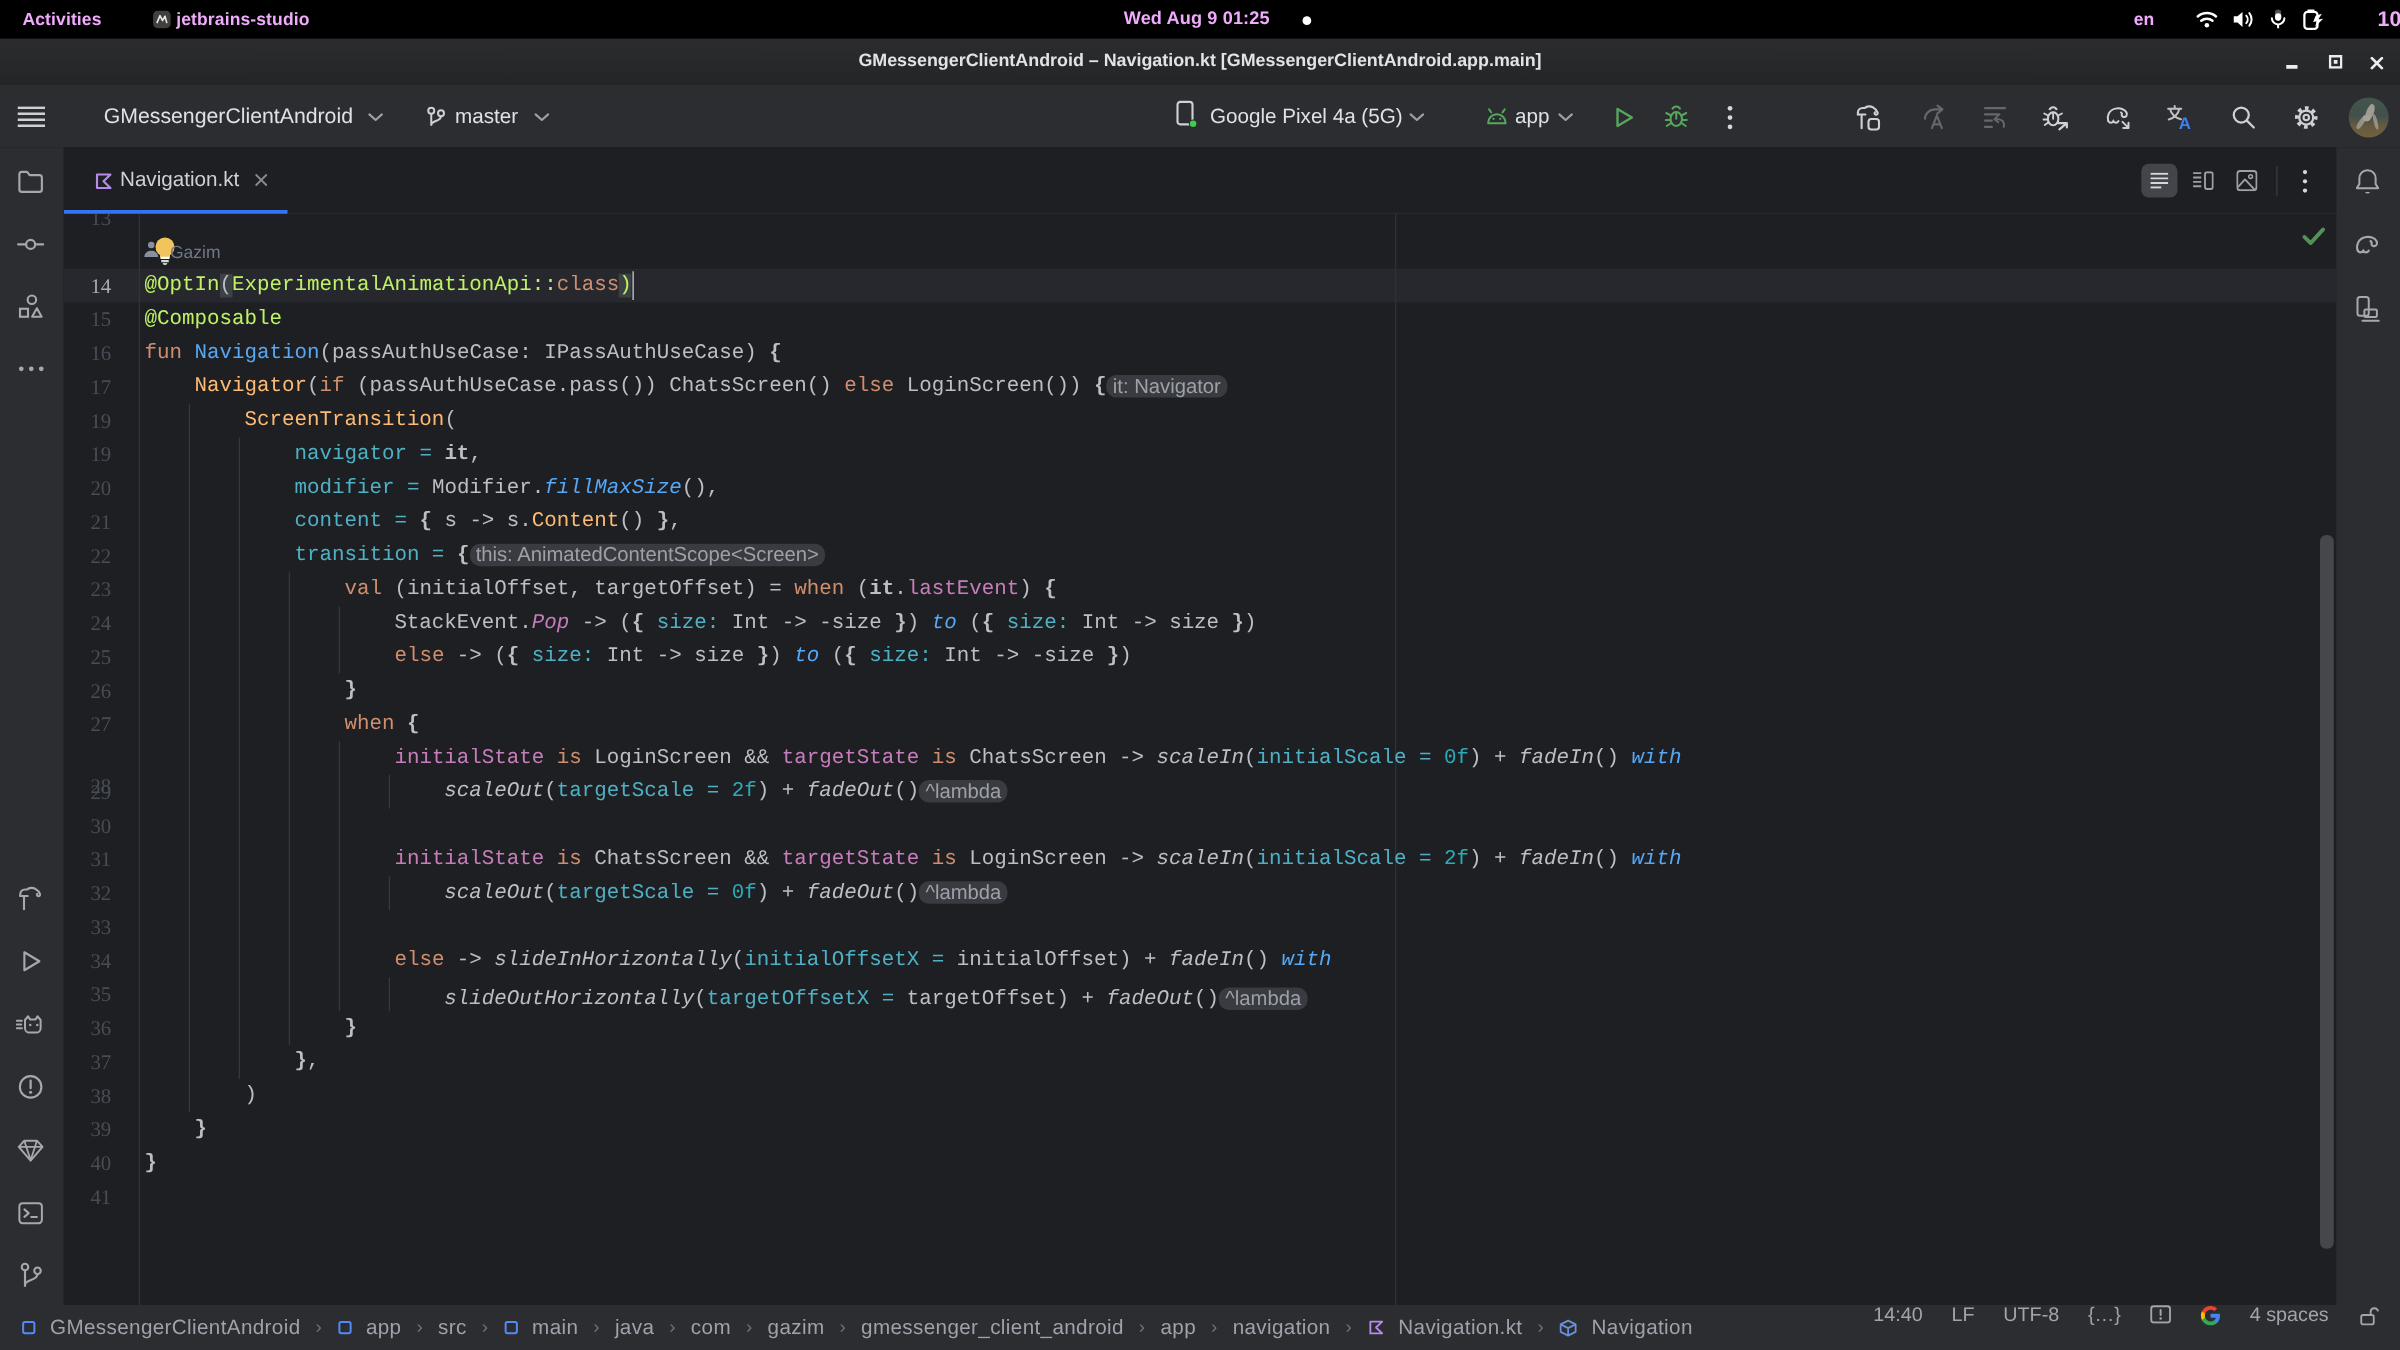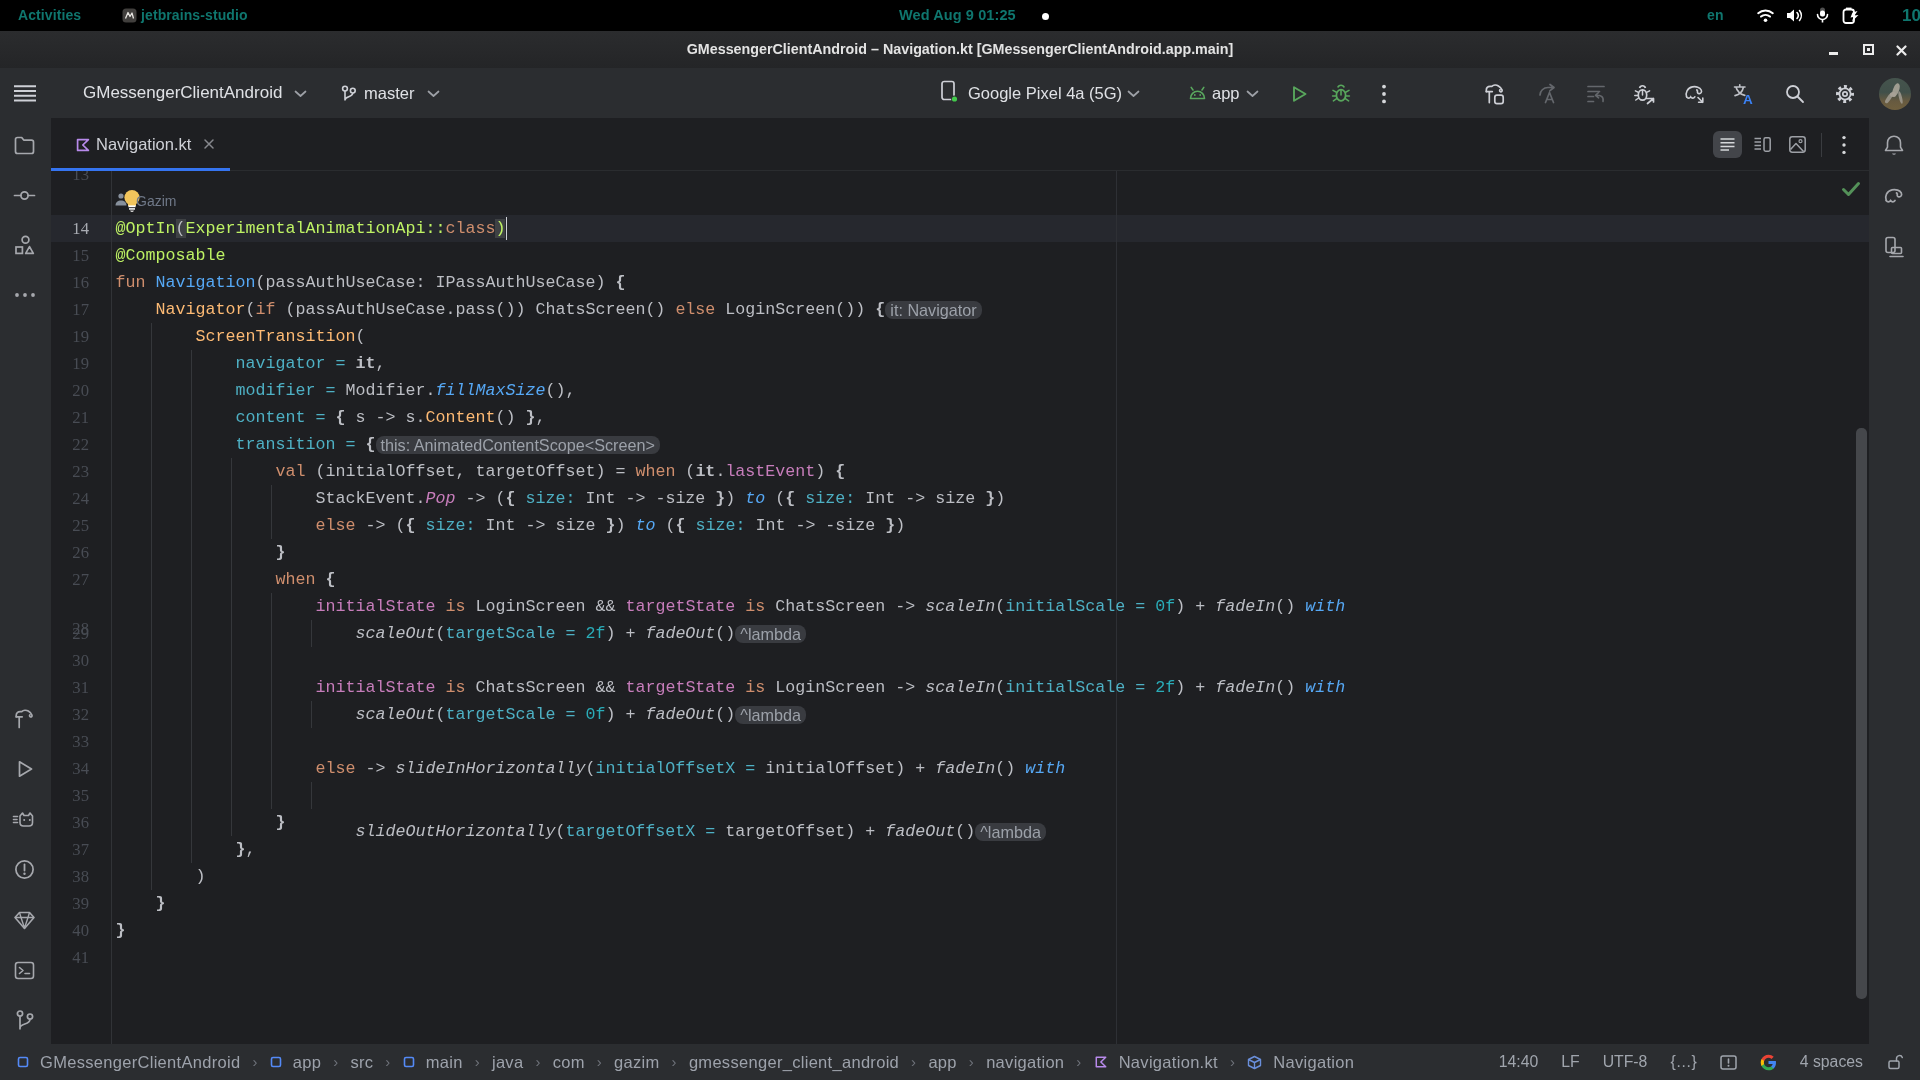--- a/index.html
+++ b/index.html
@@ -1,20 +1,20 @@
 <!DOCTYPE html>
 <html><head><meta charset="utf-8">
 <style>
 *{margin:0;padding:0;box-sizing:border-box}
 html,body{width:1920px;height:1080px;overflow:hidden;background:#1e1f22}
 body{font-family:"Liberation Sans",sans-serif;position:relative}
 .abs{position:absolute}
 svg{display:block}
 
-#sys{left:0;top:0;width:1920px;height:31px;background:#000;color:#0f766e}
+#sys{left:0;top:0;width:1920px;height:31px;background:#000;color:#f0abfc}
 #sys .t{position:absolute;top:0;height:31px;line-height:31px;font-size:14px;font-weight:700;letter-spacing:.1px}
 
 #title{left:0;top:31px;width:1920px;height:37px;background:linear-gradient(#2b2c2e,#242527);}
 #title .tt{position:absolute;width:100%;text-align:center;line-height:37px;font-size:14.3px;font-weight:700;color:#e3e3e3}
 
 #tbar{left:0;top:68px;width:1920px;height:50px;background:#2b2d30;color:#dfe1e5}
 .tw{position:absolute;top:0;height:50px;display:flex;align-items:center;font-size:16.5px;color:#dfe1e5}
 
 #lstripe{left:0;top:118px;width:51px;height:926px;background:#2b2d30}
 #rstripe{left:1869px;top:118px;width:51px;height:926px;background:#2b2d30}
@@ -35,21 +35,21 @@
 .prop{color:#c77dbb}
 .it{font-style:italic}
 .bd{font-weight:bold}
 .fnb{color:#56a8f5;font-style:italic}
 .mbr{background:#3e4144}
 .chip{display:inline-block;height:18px;line-height:18px;border-radius:8px;padding:0 5px;font-family:"Liberation Sans",sans-serif;font-size:16.2px;color:#9ca1a9;background:#393b40;vertical-align:middle}
 .guide{position:absolute;width:1px;background:#35373b}
 
 #sbar{left:0;top:1044px;width:1920px;height:36px;background:#2b2d30;color:#a0a5ad;font-size:14.5px}
 #crumbs{position:absolute;left:17px;top:0;height:36px;display:flex;align-items:center;gap:12px;white-space:nowrap;font-size:16.5px;letter-spacing:.3px;color:#9da2ab}
-#sright{position:absolute;right:16px;top:0;height:36px;display:flex;align-items:center;gap:23px;white-space:nowrap;font-size:15.8px}
+#sright{position:absolute;right:16px;top:0;height:36px;display:flex;align-items:flex-start;gap:23px;white-space:nowrap;font-size:15.8px}
 .csep{color:#6e727a;font-size:15px;transform:translateY(-1px)}
 </style></head>
 <body>
 <div class="abs" id="sys">
  <div class="t" style="left:18px">Activities</div>
  <svg class="abs" style="left:122px;top:8px" width="15" height="15" viewBox="0 0 15 15">
       <rect x="0.5" y="0.5" width="14" height="14" rx="3.5" fill="#413f3d"></rect>
       <path d="M3.5 10.5 L6 4.5 L8 8.5 L10 5 L11.5 10.5" stroke="#e8e6e2" stroke-width="1.3" fill="none" stroke-linejoin="round"></path>
     </svg>
  <div class="t" style="left:141px">jetbrains-studio</div>
@@ -307,21 +307,21 @@
  <div class="row" style="top:340px">                <span class="kw">val</span> (initialOffset, targetOffset) = <span class="kw">when</span> (<span class="bd">it</span>.<span class="prop">lastEvent</span>) <span class="bd">{</span></div>
  <div class="row" style="top:367px">                    StackEvent.<span class="prop it">Pop</span> -&gt; (<span class="bd">{</span> <span class="na">size:</span> Int -&gt; -size <span class="bd">}</span>) <span class="fnb">to</span> (<span class="bd">{</span> <span class="na">size:</span> Int -&gt; size <span class="bd">}</span>)</div>
  <div class="row" style="top:394px">                    <span class="kw">else</span> -&gt; (<span class="bd">{</span> <span class="na">size:</span> Int -&gt; size <span class="bd">}</span>) <span class="fnb">to</span> (<span class="bd">{</span> <span class="na">size:</span> Int -&gt; -size <span class="bd">}</span>)</div>
  <div class="row" style="top:421px">                <span class="bd">}</span></div>
  <div class="row" style="top:448px">                <span class="kw">when</span> <span class="bd">{</span></div>
  <div class="row" style="top:475px">                    <span class="prop">initialState</span> <span class="kw">is</span> LoginScreen &amp;&amp; <span class="prop">targetState</span> <span class="kw">is</span> ChatsScreen -&gt; <span class="it">scaleIn</span>(<span class="na">initialScale =</span> <span class="num">0f</span>) + <span class="it">fadeIn</span>() <span class="fnb">with</span></div>
  <div class="row" style="top:502px">                        <span class="it">scaleOut</span>(<span class="na">targetScale =</span> <span class="num">2f</span>) + <span class="it">fadeOut</span>()<span class="chip">^lambda</span></div>
  <div class="row" style="top:556px">                    <span class="prop">initialState</span> <span class="kw">is</span> ChatsScreen &amp;&amp; <span class="prop">targetState</span> <span class="kw">is</span> LoginScreen -&gt; <span class="it">scaleIn</span>(<span class="na">initialScale =</span> <span class="num">2f</span>) + <span class="it">fadeIn</span>() <span class="fnb">with</span></div>
  <div class="row" style="top:583px">                        <span class="it">scaleOut</span>(<span class="na">targetScale =</span> <span class="num">0f</span>) + <span class="it">fadeOut</span>()<span class="chip">^lambda</span></div>
  <div class="row" style="top:637px">                    <span class="kw">else</span> -&gt; <span class="it">slideInHorizontally</span>(<span class="na">initialOffsetX =</span> initialOffset) + <span class="it">fadeIn</span>() <span class="fnb">with</span></div>
- <div class="row" style="top:700px">                        <span class="it">slideOutHorizontally</span>(<span class="na">targetOffsetX =</span> targetOffset) + <span class="it">fadeOut</span>()<span class="chip">^lambda</span></div>
+ <div class="row" style="top:668px">                        <span class="it">slideOutHorizontally</span>(<span class="na">targetOffsetX =</span> targetOffset) + <span class="it">fadeOut</span>()<span class="chip">^lambda</span></div>
  <div class="row" style="top:691px">                <span class="bd">}</span></div>
  <div class="row" style="top:718px">            <span class="bd">}</span>,</div>
  <div class="row" style="top:745px">        )</div>
  <div class="row" style="top:772px">    <span class="bd">}</span></div>
  <div class="row" style="top:799px"><span class="bd">}</span></div>
 
  <svg class="abs" style="left:1790px;top:62px" width="20" height="18" viewBox="0 0 20 18">
       <path d="M2.5 9.5 L7.5 14.5 L17.5 3.5" stroke="#549159" stroke-width="3" fill="none" stroke-linecap="round" stroke-linejoin="round"></path>
     </svg>
 

